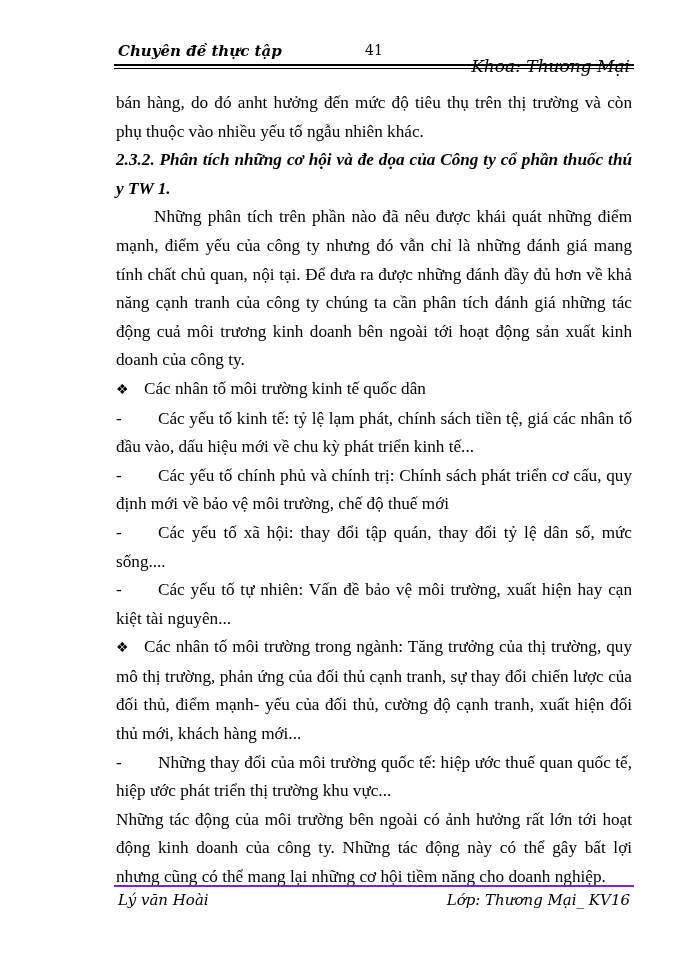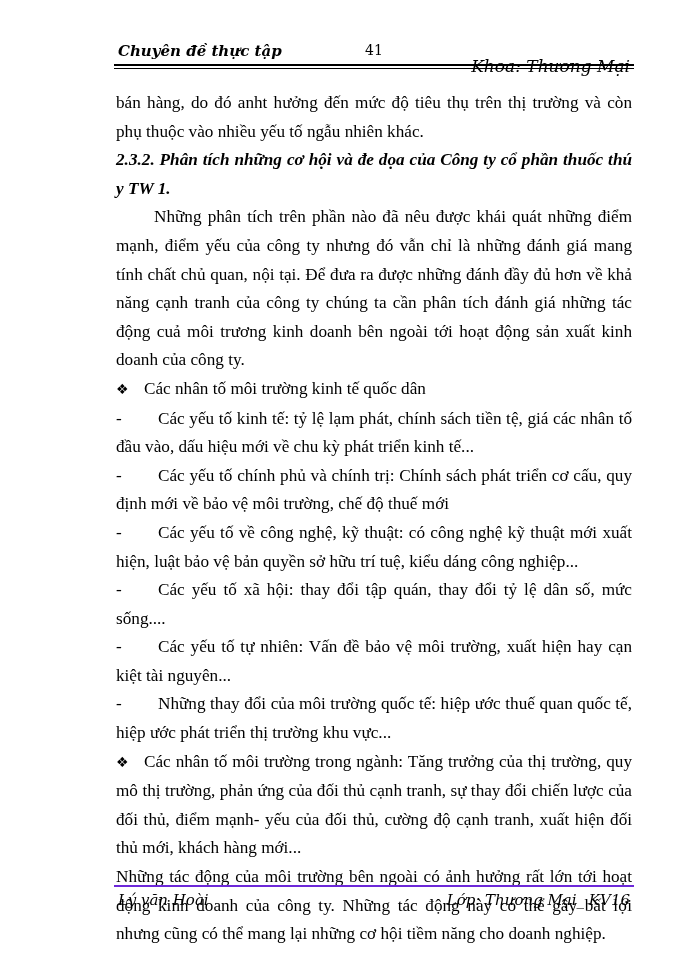--- a/index.html
+++ b/index.html
@@ -32,28 +32,27 @@
   <p class="p">bán hàng, do đó anht hưởng đến mức độ tiêu thụ trên thị trường và còn phụ thuộc vào nhiều yếu tố ngẫu nhiên khác.</p>
   <p class="p heading">2.3.2. Phân tích những cơ hội và đe dọa của Công ty cổ phần thuốc thú y TW 1.</p>
   <p class="p indent">Những phân tích trên phần nào đã nêu được khái quát những điểm mạnh, điểm yếu của công ty nhưng đó vẫn chỉ là những đánh giá mang tính chất chủ quan, nội tại. Để đưa ra được những đánh đầy đủ hơn về khả năng cạnh tranh của công ty chúng ta cần phân tích đánh giá những tác động cuả môi trương kinh doanh bên ngoài tới hoạt động sản xuất kinh doanh của công ty.</p>
 
   <p class="p">
     <span class="diamond">❖</span><span>Các nhân tố môi trường kinh tế quốc dân</span>
   </p>
 
   <p class="p"><span class="dash">-</span><span>Các yếu tố kinh tế: tỷ lệ lạm phát, chính sách tiền tệ, giá các nhân tố đầu vào, dấu hiệu mới về chu kỳ phát triển kinh tế...</span></p>
   <p class="p"><span class="dash">-</span><span>Các yếu tố chính phủ và chính trị: Chính sách phát triển cơ cấu, quy định mới về bảo vệ môi trường, chế độ thuế mới</span></p>
-  <p class="p"><span class="dash">-</span><span>Các yếu tố về công nghệ, kỹ thuật: có công nghệ kỹ thuật mới xuất hiện, luật bảo vệ bản quyền sở hữu trí tuệ, kiểu dáng công nghiệp...</span></p>
   <p class="p"><span class="dash">-</span><span>Các yếu tố xã hội: thay đổi tập quán, thay đổi tỷ lệ dân số, mức sống....</span></p>
   <p class="p"><span class="dash">-</span><span>Các yếu tố tự nhiên: Vấn đề bảo vệ môi trường, xuất hiện hay cạn kiệt tài nguyên...</span></p>
-  <p class="p"><span class="dash">-</span><span>Những thay đổi của môi trường quốc tế: hiệp ước thuế quan quốc tế, hiệp ước phát triển thị trường khu vực...</span></p>
-
   <p class="p">
     <span class="diamond">❖</span><span>Các nhân tố môi trường trong ngành: Tăng trưởng của thị trường, quy mô thị trường, phản ứng của đối thủ cạnh tranh, sự thay đổi chiến lược của đối thủ, điểm mạnh- yếu của đối thủ, cường độ cạnh tranh, xuất hiện đối thủ mới, khách hàng mới...</span>
   </p>
+
+  <p class="p"><span class="dash">-</span><span>Những thay đổi của môi trường quốc tế: hiệp ước thuế quan quốc tế, hiệp ước phát triển thị trường khu vực...</span></p>
 
   <p class="p">Những tác động của môi trường bên ngoài có ảnh hưởng rất lớn tới hoạt động kinh doanh của công ty. Những tác động này có thể gây bất lợi nhưng cũng có thể mang lại những cơ hội tiềm năng cho doanh nghiệp.</p>
 </div>
 
 <div class="footer">
   <span class="ftr-left">Lý văn Hoài</span>
   <span class="ftr-right">Lớp: Thương Mại_ KV16</span>
 </div>
 
 </body></html>

